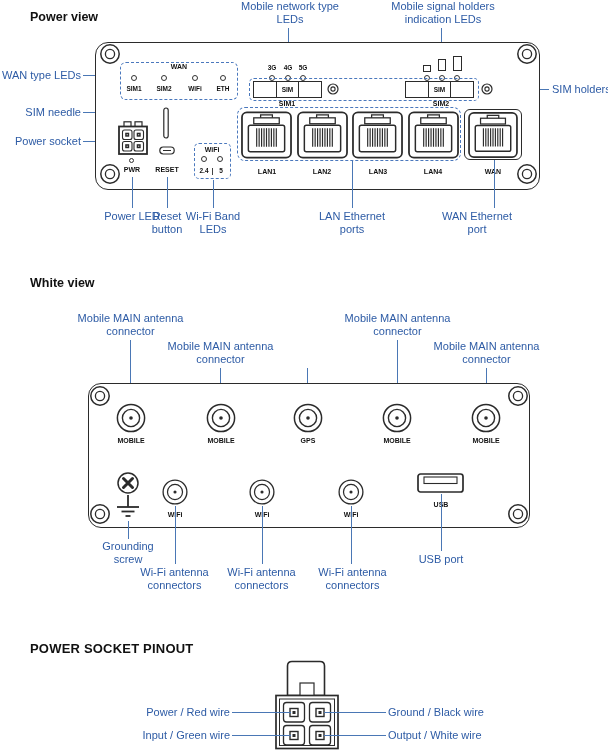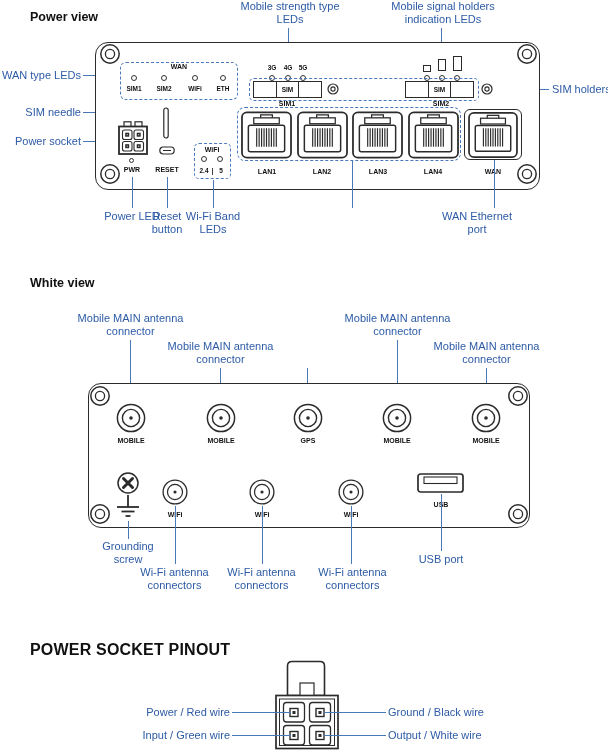--- a/index.html
+++ b/index.html
@@ -2,21 +2,21 @@
 <html><head>
 <meta charset="utf-8">
 <style>
   * { box-sizing: border-box; margin: 0; padding: 0; }
   html,body { background:#fff; }
   #root {
     position: relative; width: 608px; height: 753px; background:#fff;
     font-family: "Liberation Sans", sans-serif; overflow: hidden;
   }
   .hdg { position:absolute; font-weight:bold; font-size:12.5px; color:#111; white-space:nowrap; }
-  .hdg.caps { font-size:16px; letter-spacing:.2px;text-align:center; }
+  .hdg.caps { font-size:13px; letter-spacing:.2px;text-align:center; }
   .t-blue { position:absolute; color:#2d5ba5; font-size:11px; line-height:13px; text-align:center; }
   .t-blue.r { text-align:right; }
   .t-blue.l { text-align:left; white-space:nowrap; }
   .lineV { position:absolute; width:1px; background:#4a77b5; }
   .lineH { position:absolute; height:1px; background:#4a77b5; }
   .device { position:absolute; border:1.6px solid #2b2b2b; border-radius:13px; background:#fff; }
   .dash { position:absolute; border:1.2px dashed #4a78bd; border-radius:6px; }
   .ptext { position:absolute; font-weight:bold; font-size:7px; line-height:8px; color:#111;
            white-space:nowrap; transform:translateX(-50%); }
   .ptext.f65 { font-size:6.5px; }
@@ -112,21 +112,21 @@
       <rect x="1" y="1" width="45" height="18" rx="2.5" fill="#fff" stroke="#2b2b2b" stroke-width="1.7"></rect>
       <rect x="7" y="4" width="33" height="6.5" fill="none" stroke="#2b2b2b" stroke-width="1.1"></rect>
     </symbol>
   </defs>
 </svg>
 
 <div id="root">
 
   <div class="hdg" style="left:30px;top:10px">Power view</div>
 
-  <div class="t-blue" style="left:230px;top:0;width:120px">Mobile strength type LEDs</div>
+  <div class="t-blue" style="left:230px;top:0;width:120px">Mobile network type LEDs</div>
   <div class="t-blue" style="left:378px;top:0;width:130px">Mobile signal holders indication LEDs</div>
   <div class="lineV" style="left:288px;top:28px;height:46px"></div>
   <div class="lineV" style="left:441px;top:28px;height:30px"></div>
 
   <div class="t-blue r" style="left:0;top:69px;width:81px">WAN type LEDs</div>
   <div class="lineH" style="left:83px;top:75px;width:36px"></div>
   <div class="t-blue r" style="left:0;top:106px;width:81px">SIM needle</div>
   <div class="lineH" style="left:83px;top:112px;width:78px"></div>
   <div class="t-blue r" style="left:0;top:135px;width:81px">Power socket</div>
   <div class="lineH" style="left:83px;top:141px;width:34px"></div>
@@ -244,20 +244,21 @@
   <div class="ptext" style="left:493px;top:168px">WAN</div>
 
   <div class="lineV" style="left:132px;top:177px;height:31px"></div>
   <div class="lineV" style="left:167px;top:177px;height:31px"></div>
   <div class="lineV" style="left:213px;top:180px;height:28px"></div>
   <div class="lineV" style="left:352px;top:161px;height:47px"></div>
   <div class="lineV" style="left:494px;top:160px;height:48px"></div>
   <div class="t-blue" style="left:102px;top:210px;width:60px">Power LED</div>
   <div class="t-blue" style="left:137px;top:210px;width:60px">Reset button</div>
   <div class="t-blue" style="left:178px;top:210px;width:70px">Wi-Fi Band LEDs</div>
+  <div class="t-blue" style="left:307px;top:210px;width:90px">LAN Ethernet ports</div>
   <div class="t-blue" style="left:432px;top:210px;width:90px">WAN Ethernet port</div>
 
   <div class="hdg" style="left:30px;top:276px">White view</div>
 
   <div class="t-blue" style="left:68px;top:312px;width:125px">Mobile MAIN antenna connector</div>
   <div class="t-blue" style="left:158px;top:340px;width:125px">Mobile MAIN antenna connector</div>
   <div class="t-blue" style="left:335px;top:312px;width:125px">Mobile MAIN antenna connector</div>
   <div class="t-blue" style="left:424px;top:340px;width:125px">Mobile MAIN antenna connector</div>
 
   <div class="lineV" style="left:130px;top:340px;height:78px"></div>

